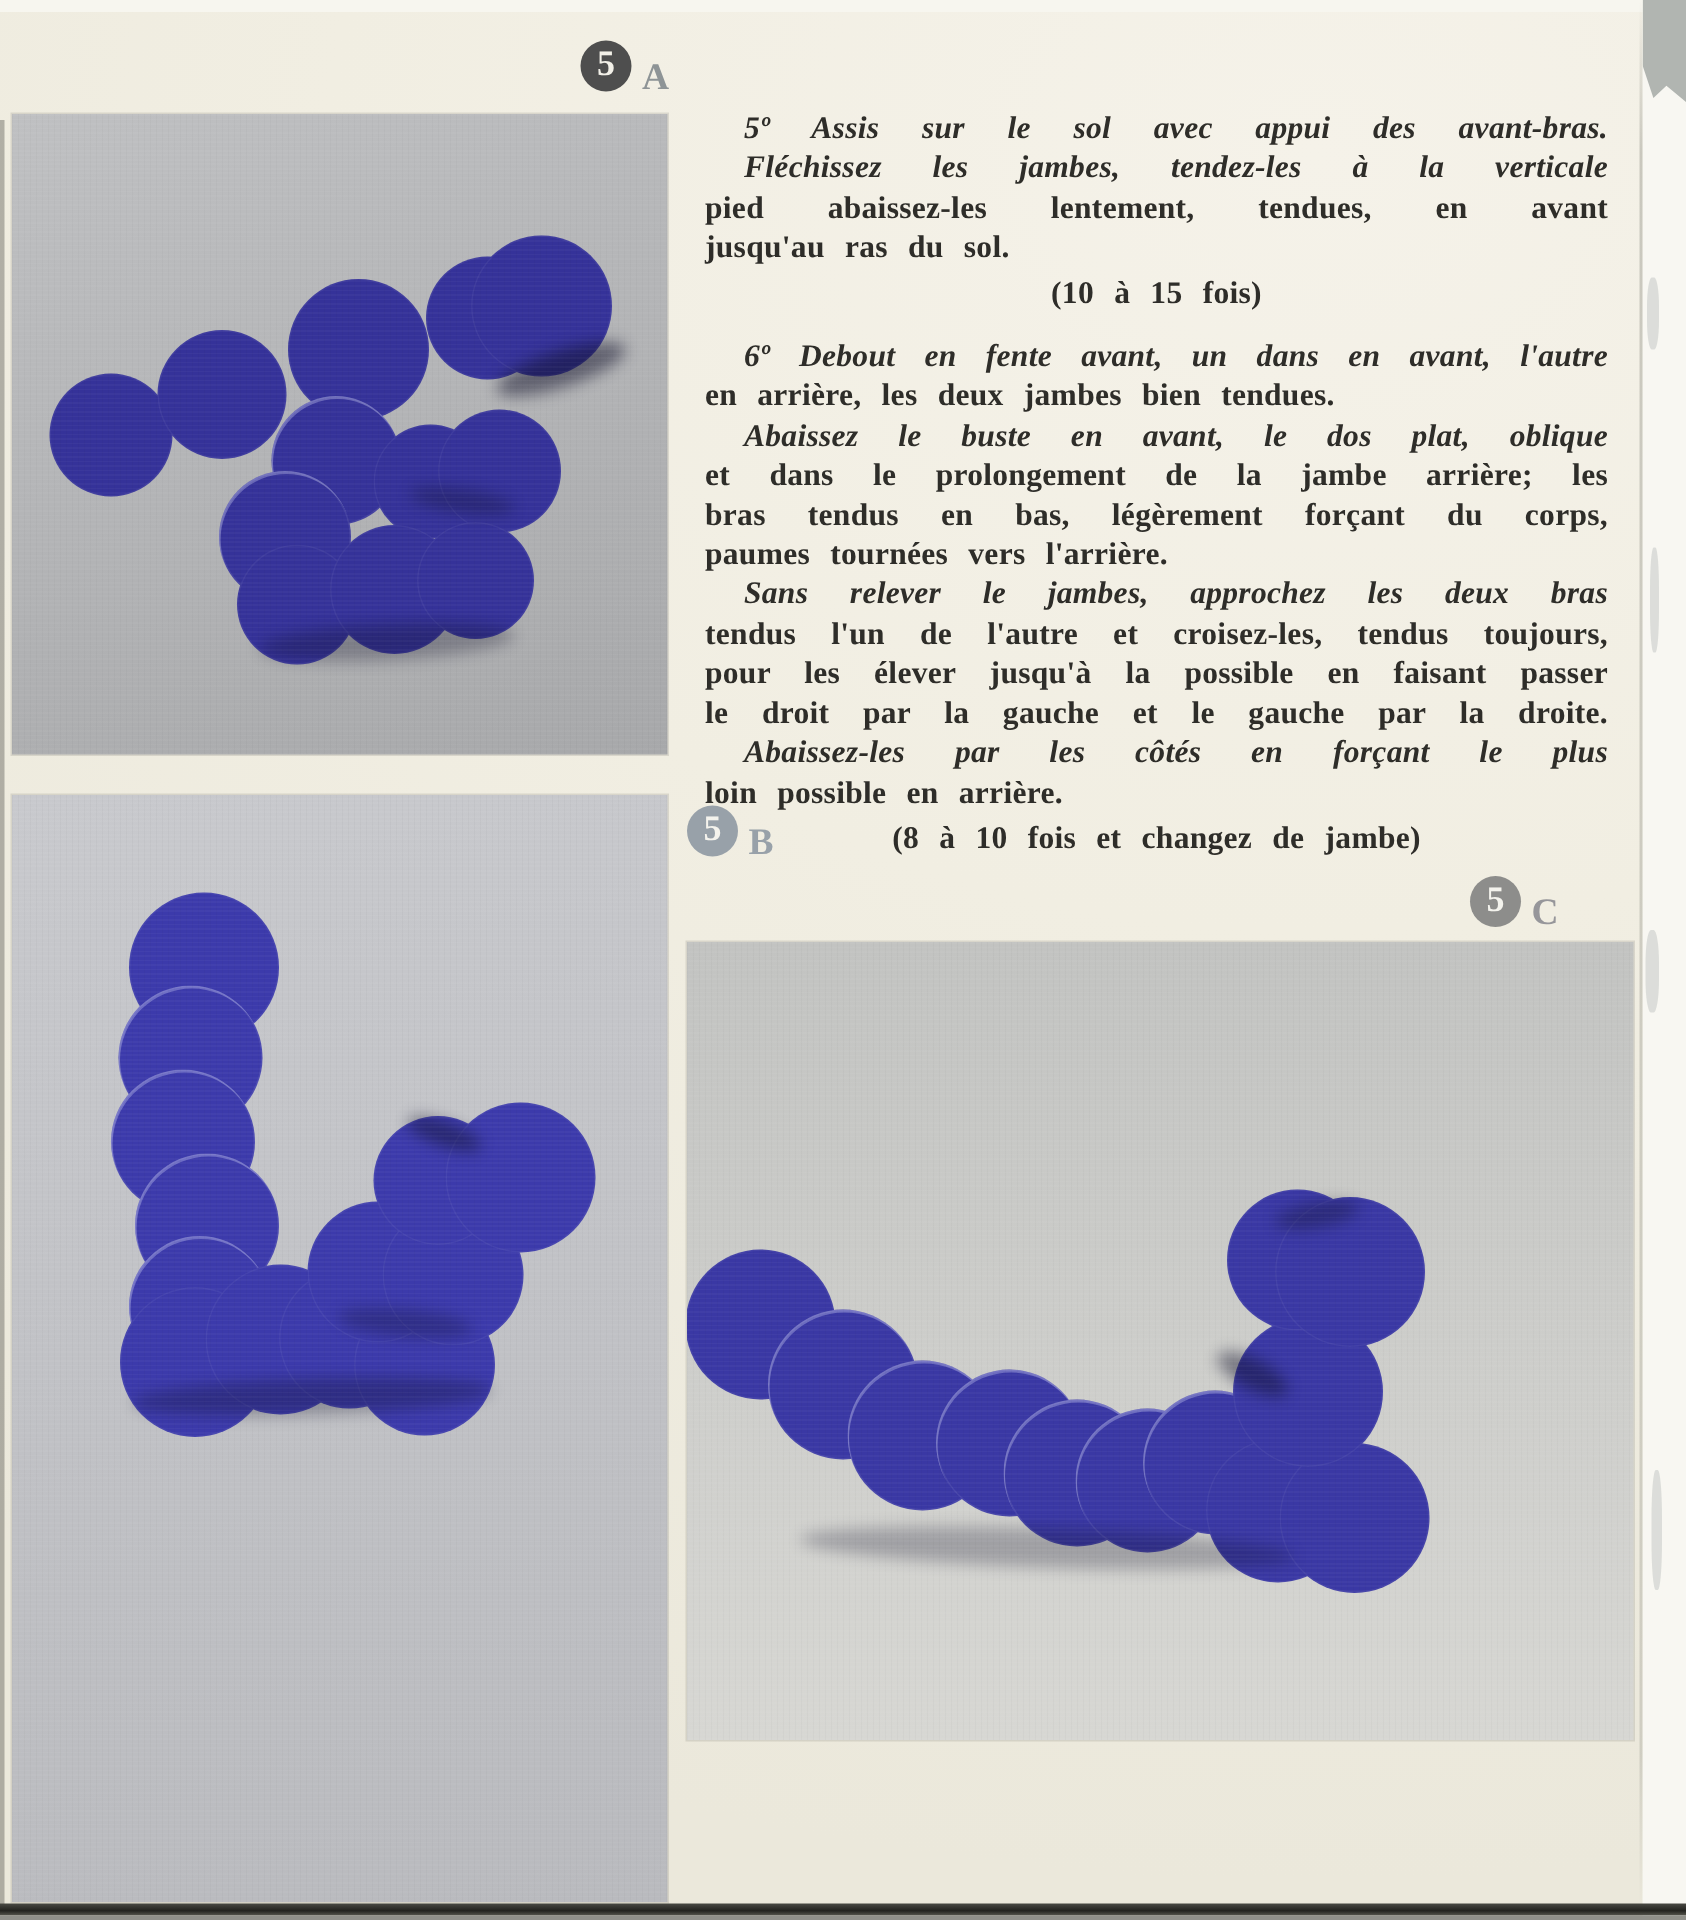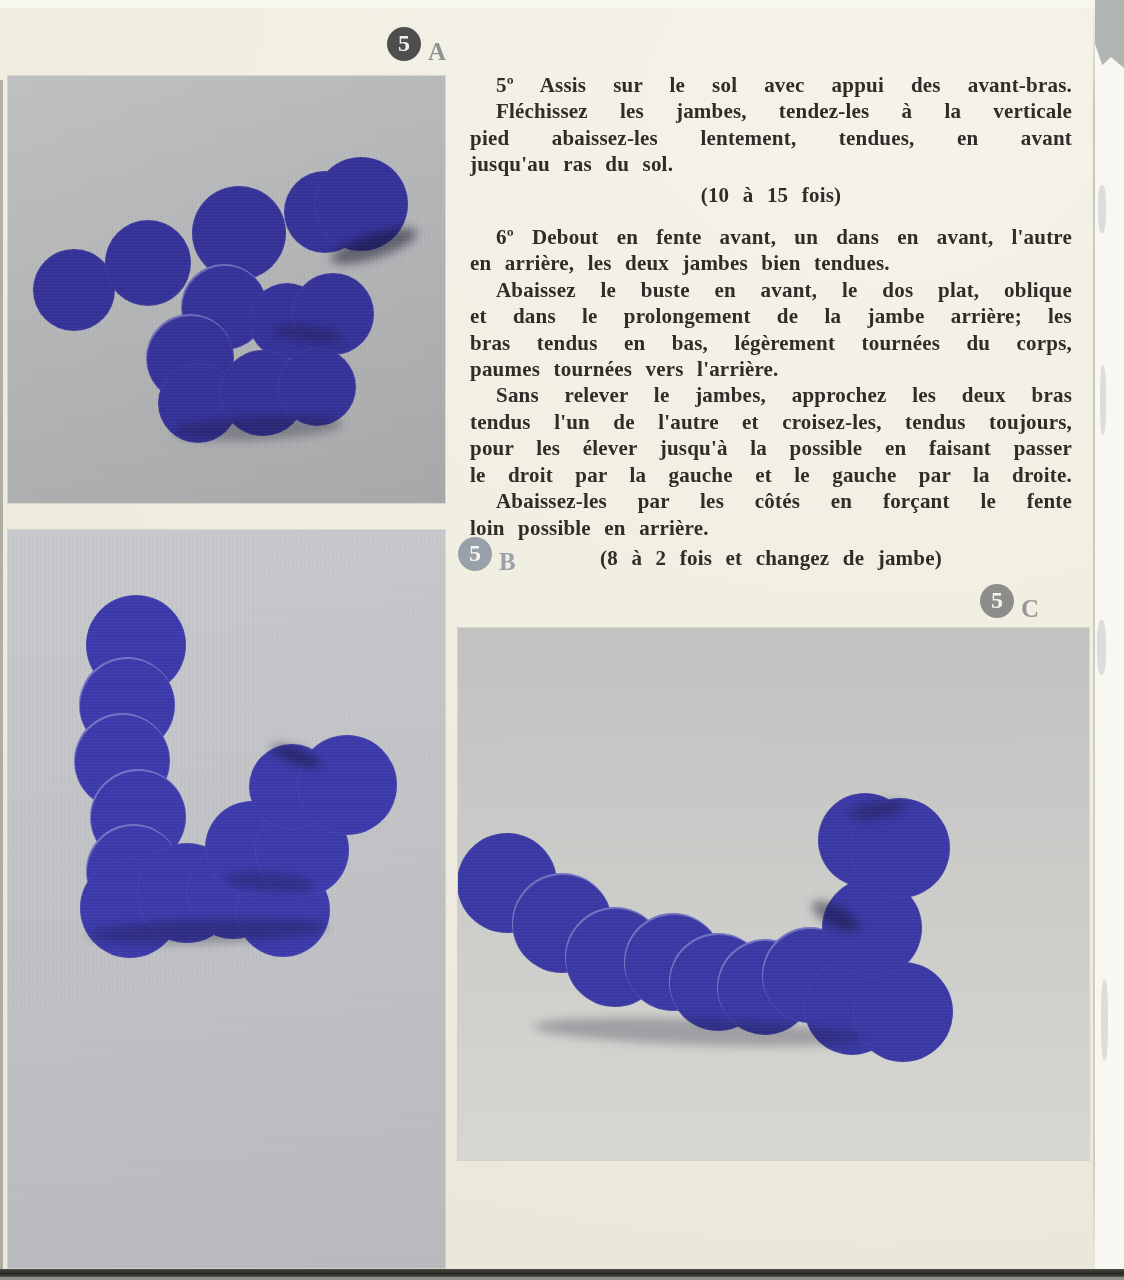--- a/index.html
+++ b/index.html
@@ -20,21 +20,21 @@
   .fig-badge{position:absolute;}
   .disc{display:flex;align-items:center;justify-content:center;border-radius:50%;
     font-weight:700;font-size:24px;line-height:1;padding-bottom:2px;box-sizing:border-box;}
   .fig-letter{position:absolute;left:100%;top:12px;margin-left:7px;font-weight:700;font-size:25px;line-height:1;}
   
   .text-col{position:absolute;font-weight:700;font-size:21px;letter-spacing:.2px;word-spacing:4px;}
   .text-line{line-height:26.4px;}
   .text-line.justify{text-align:justify;text-align-last:justify;}
   .text-line.left{text-align:left;word-spacing:8px;}
   .text-line.right{text-align:center;word-spacing:8px;}
-  .text-line.indent{text-indent:26px;}
+  .text-line.indent{text-indent:26px;font-style:italic;}
   
   .left-edge{position:absolute;left:0;top:80px;width:3px;height:1190px;background:rgba(45,45,40,.32);}
   .crease{position:absolute;left:1093px;top:0;width:2px;height:1272px;
     background:linear-gradient(rgba(150,150,140,0), rgba(150,150,140,.45) 8%, rgba(150,150,140,.32) 92%, rgba(150,150,140,0));}
   .right-strip{position:absolute;left:1095px;top:0;width:29px;height:1280px;background:#f8f7f2;}
   .corner-block{position:absolute;left:1095px;top:0;width:29px;height:68px;background:#b1b5b1;
     clip-path:polygon(0 0,100% 0,100% 100%,55% 84%,25% 96%,0 64%);}
   .strip-mark{position:absolute;background:#ccd0cc;border-radius:40%;opacity:.65;}
   .bottom-edge{position:absolute;left:0;top:1269px;width:1124px;height:8px;
     background:linear-gradient(#4a4a44,#23231f 60%,#56564e);}
@@ -121,29 +121,29 @@
   <div class="text-col" style="left: 470px; top: 72px; width: 602px; color: rgb(46, 45, 41);">
       <div class="text-line justify indent">5º Assis sur le sol avec appui des avant-bras.</div>
       <div class="text-line justify indent">Fléchissez les jambes, tendez-les à la verticale</div>
       <div class="text-line justify">pied abaissez-les lentement, tendues, en avant</div>
       <div class="text-line left">jusqu'au ras du sol.</div>
       <div class="text-line right" style="margin-top: 4px;">(10 à 15 fois)</div>
       <div class="text-line justify indent" style="margin-top: 16px;">6º Debout en fente avant, un dans en avant, l'autre</div>
       <div class="text-line left">en arrière, les deux jambes bien tendues.</div>
       <div class="text-line justify indent">Abaissez le buste en avant, le dos plat, oblique</div>
       <div class="text-line justify">et dans le prolongement de la jambe arrière; les</div>
-      <div class="text-line justify">bras tendus en bas, légèrement tournées du corps,</div>
+      <div class="text-line justify">bras tendus en bas, légèrement forçant du corps,</div>
       <div class="text-line left">paumes tournées vers l'arrière.</div>
       <div class="text-line justify indent">Sans relever le jambes, approchez les deux bras</div>
       <div class="text-line justify">tendus l'un de l'autre et croisez-les, tendus toujours,</div>
       <div class="text-line justify">pour les élever jusqu'à la possible en faisant passer</div>
       <div class="text-line justify">le droit par la gauche et le gauche par la droite.</div>
-      <div class="text-line justify indent">Abaissez-les par les côtés en forçant le fente</div>
+      <div class="text-line justify indent">Abaissez-les par les côtés en forçant le plus</div>
       <div class="text-line left">loin possible en arrière.</div>
-      <div class="text-line right" style="margin-top: 4px;">(8 à 2 fois et changez de jambe)</div>
+      <div class="text-line right" style="margin-top: 4px;">(8 à 10 fois et changez de jambe)</div>
     </div>
 
   <div class="left-edge"></div>
   <div class="right-strip"></div>
   <div class="corner-block"></div>
   <div class="strip-mark" style="left:1098px;top:185px;width:8px;height:48px;"></div>
   <div class="strip-mark" style="left:1100px;top:365px;width:6px;height:70px;"></div>
   <div class="strip-mark" style="left:1097px;top:620px;width:9px;height:55px;"></div>
   <div class="strip-mark" style="left:1101px;top:980px;width:7px;height:80px;"></div>
   <div class="crease"></div>

